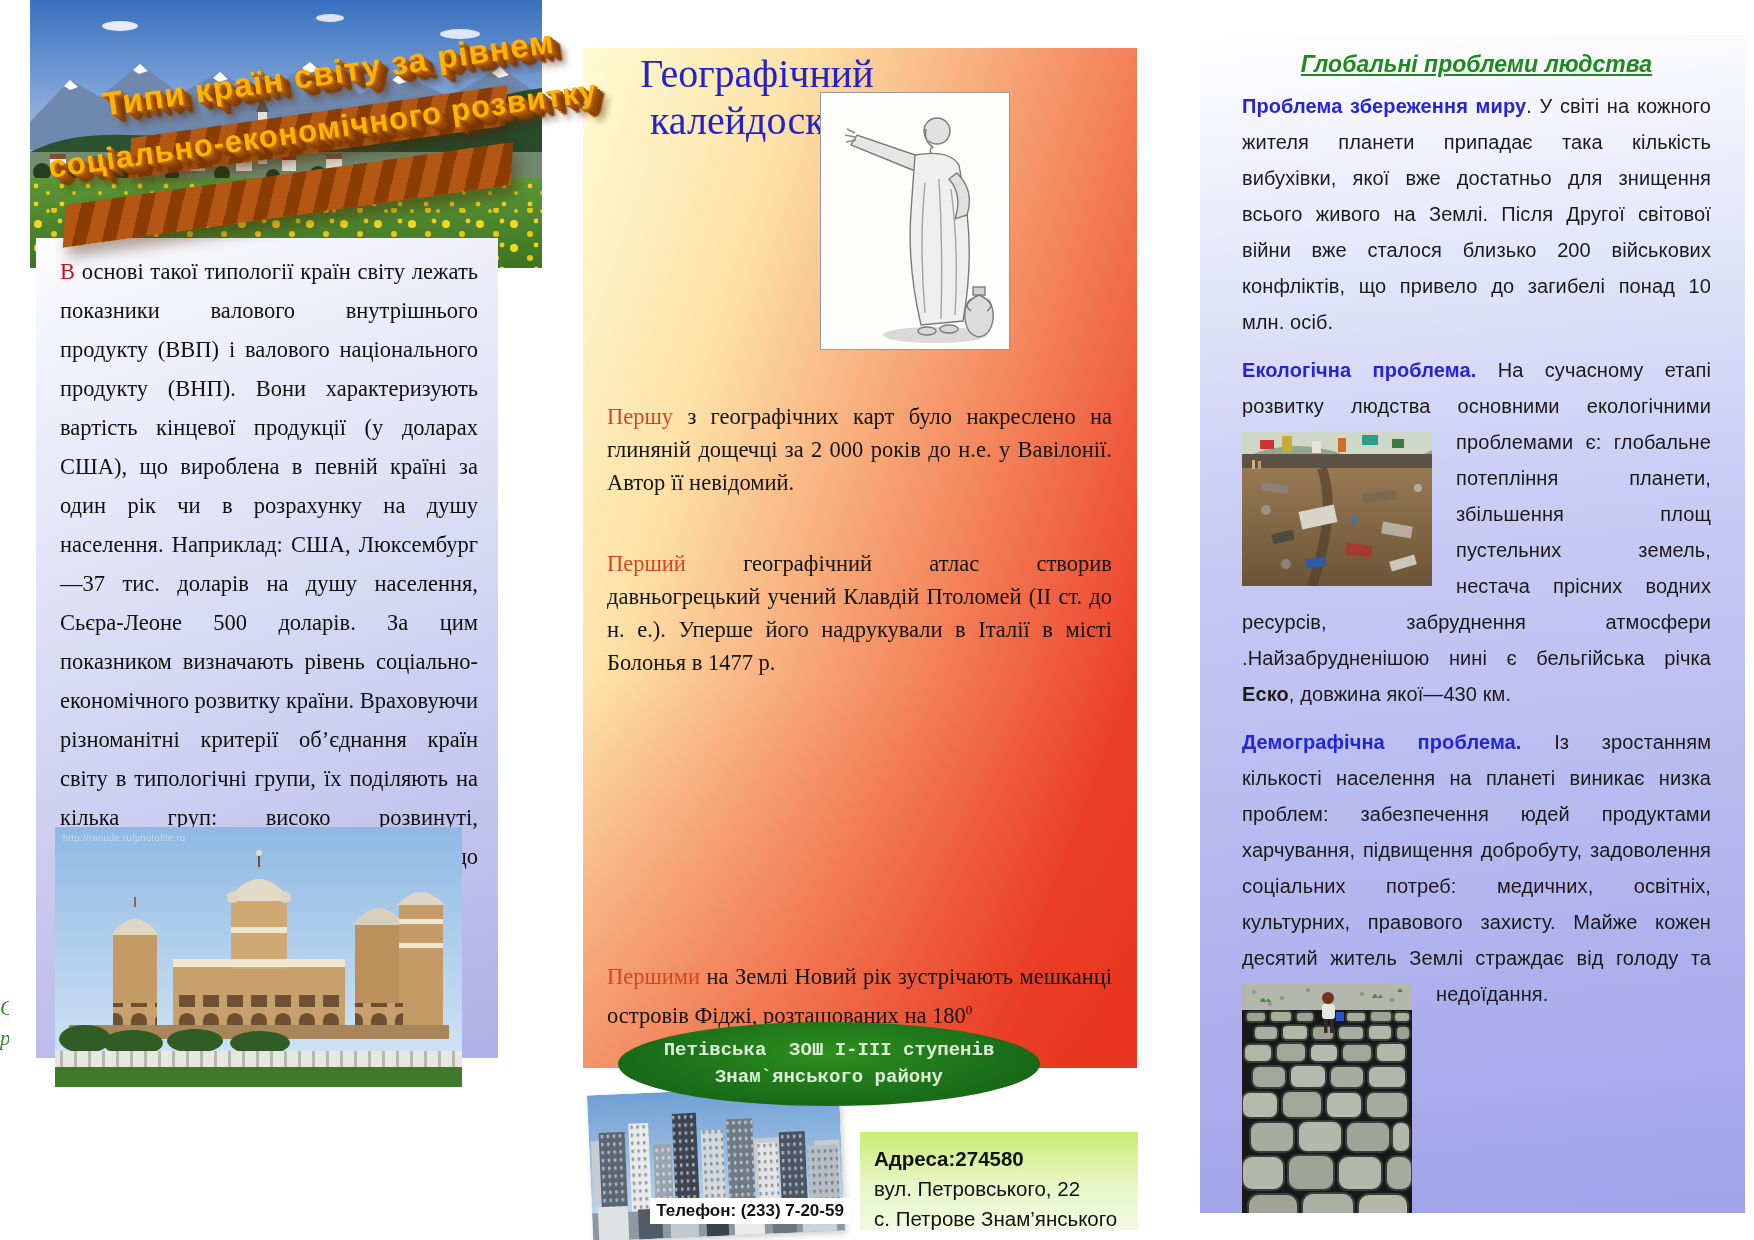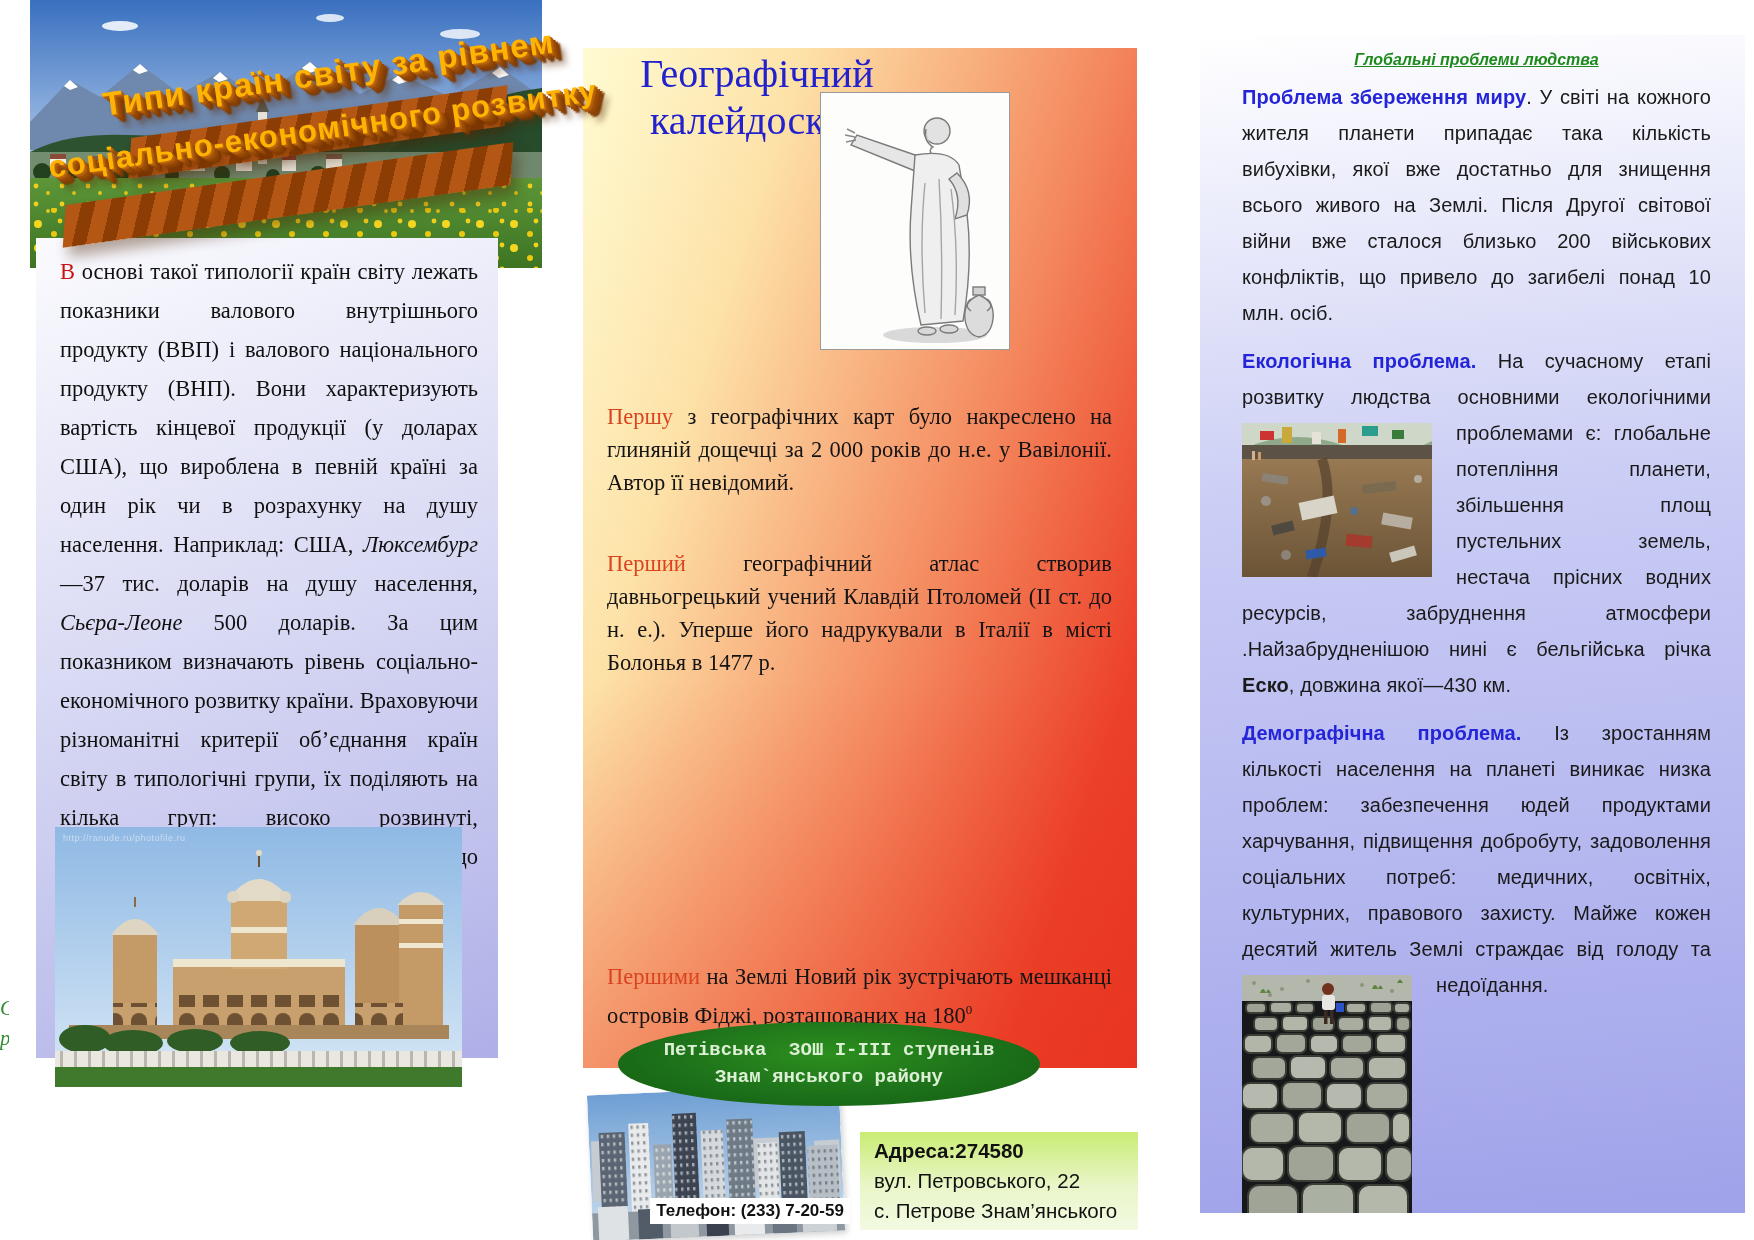--- a/index.html
+++ b/index.html
@@ -17,21 +17,21 @@
            font-weight:700;color:#ffb404;letter-spacing:1px;transform:rotate(-8deg);transform-origin:left top;
            text-shadow:1px 1px 0 #c06a10,2px 2px 0 #b25f0c,3px 3px 0 #a55408,5px 5px 0 #964a06,
                        7px 7px 1px #8a4004,9px 9px 2px #7a3803,12px 14px 6px rgba(90,40,0,.55);}
   #title-line1{left:100px;top:86px;font-size:33px;}
   #title-line2{left:46px;top:150px;font-size:31px;}
   #left-textbox{left:36px;top:238px;width:462px;height:820px;
       background:linear-gradient(160deg,#fbfbfe 0%,#dadbf4 45%,#aeafe7 100%);
       padding:14px 20px 0 24px;box-sizing:border-box;
       font-size:22.5px;line-height:39px;text-align:justify;color:#101010;}
   #left-textbox .lead-red{color:#cc1111;}
-  #left-textbox .it{font-style:italic;}
+  #left-textbox .it{}
   .frag{position:absolute;width:9px;overflow:hidden;color:#2f8a2f;z-index:1;
         font:italic 21px "Liberation Serif","DejaVu Serif",serif;}
   #palace-photo{left:55px;top:827px;width:407px;height:260px;overflow:hidden;z-index:2;}
   #palace-watermark{left:63px;top:833px;z-index:3;font:9px "Liberation Sans",sans-serif;
         color:rgba(205,222,240,.95);filter:blur(.4px);letter-spacing:.5px;}
 
   
   #mid-panel{left:583px;top:48px;width:554px;height:1020px;
       background:linear-gradient(108deg,#fffbd2 0%,#fde2a8 25%,#f4875d 60%,#ec4129 85%,#e93823 100%);}
   #mid-panel::after{content:"";position:absolute;inset:0;
@@ -54,30 +54,30 @@
   #school-ellipse span{white-space:pre;line-height:27px;}
 
   
   #city-photo{left:590px;top:1090px;width:252px;height:146px;transform:rotate(-2.5deg);
       overflow:hidden;z-index:4;box-shadow:2px 3px 6px rgba(0,0,0,.18);}
   #phone-strip{left:650px;top:1198px;width:200px;height:26px;background:#ffffff;z-index:6;
       font:700 17px "Liberation Sans","DejaVu Sans",sans-serif;color:#111;
       display:flex;align-items:center;justify-content:center;}
   #address-box{left:860px;top:1132px;width:278px;height:98px;box-sizing:border-box;
       background:linear-gradient(180deg,#c9ec74 0%,#e9f6c8 55%,#f2fae2 100%);
-      padding:4px 14px;font-family:"Liberation Sans","DejaVu Sans",sans-serif;
+      padding:12px 14px;font-family:"Liberation Sans","DejaVu Sans",sans-serif;
       font-size:20.5px;line-height:30px;color:#111;}
   #address-box .b{font-weight:700;}
 
   
   #right-panel{left:1200px;top:35px;width:545px;height:1178px;box-sizing:border-box;
       padding:16px 34px 0 42px;overflow:hidden;
       background:linear-gradient(175deg,#ffffff 0%,#c9ccf4 40%,#a0a2ea 100%);
       font-family:"Liberation Sans","DejaVu Sans",sans-serif;}
-  #right-heading{text-align:center;color:#1e8a1e;font-size:16px;font-weight:700;
+  #right-heading{text-align:center;color:#1e8a1e;font-size:23px;font-weight:700;
       font-style:italic;text-decoration:underline;margin:0 0 10px 0;}
   .rp{font-size:20px;line-height:36px;text-align:justify;color:#1a1a1a;margin:0 0 12px 0;letter-spacing:.1px;}
   .rp .lead-blue{color:#2424d8;font-weight:700;}
   .rp .b{font-weight:700;}
   .float-photo{float:left;margin:8px 24px 6px 0;overflow:hidden;}
   #flood-photo{width:190px;height:154px;}
   #drought-photo{width:170px;height:252px;}
 
   svg{display:block;}
 </style>

